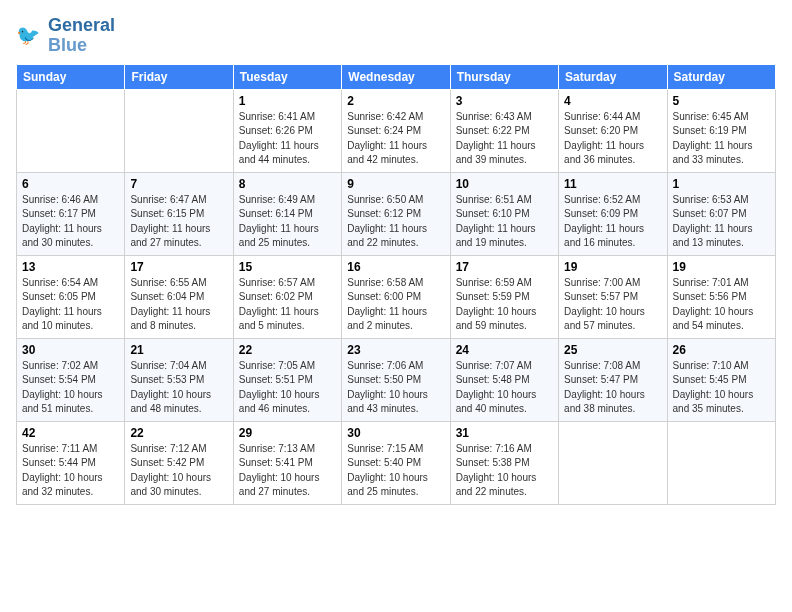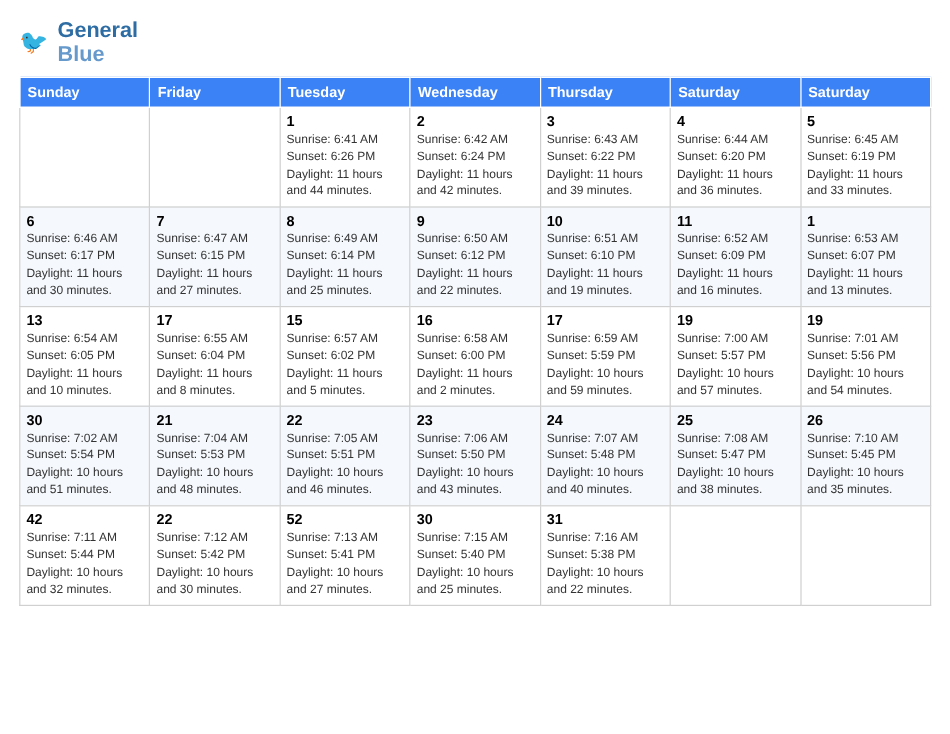--- a/index.html
+++ b/index.html
@@ -236,21 +236,21 @@
       <tr class="row-odd">
         <td>
           <span class="day-num">42</span>
           <div class="day-info">Sunrise: 7:11 AM<br>Sunset: 5:44 PM<br>Daylight: 10 hours and 32 minutes.</div>
         </td>
         <td>
           <span class="day-num">22</span>
           <div class="day-info">Sunrise: 7:12 AM<br>Sunset: 5:42 PM<br>Daylight: 10 hours and 30 minutes.</div>
         </td>
         <td>
-          <span class="day-num">52</span>
+          <span class="day-num">29</span>
           <div class="day-info">Sunrise: 7:13 AM<br>Sunset: 5:41 PM<br>Daylight: 10 hours and 27 minutes.</div>
         </td>
         <td>
           <span class="day-num">30</span>
           <div class="day-info">Sunrise: 7:15 AM<br>Sunset: 5:40 PM<br>Daylight: 10 hours and 25 minutes.</div>
         </td>
         <td>
           <span class="day-num">31</span>
           <div class="day-info">Sunrise: 7:16 AM<br>Sunset: 5:38 PM<br>Daylight: 10 hours and 22 minutes.</div>
         </td>

